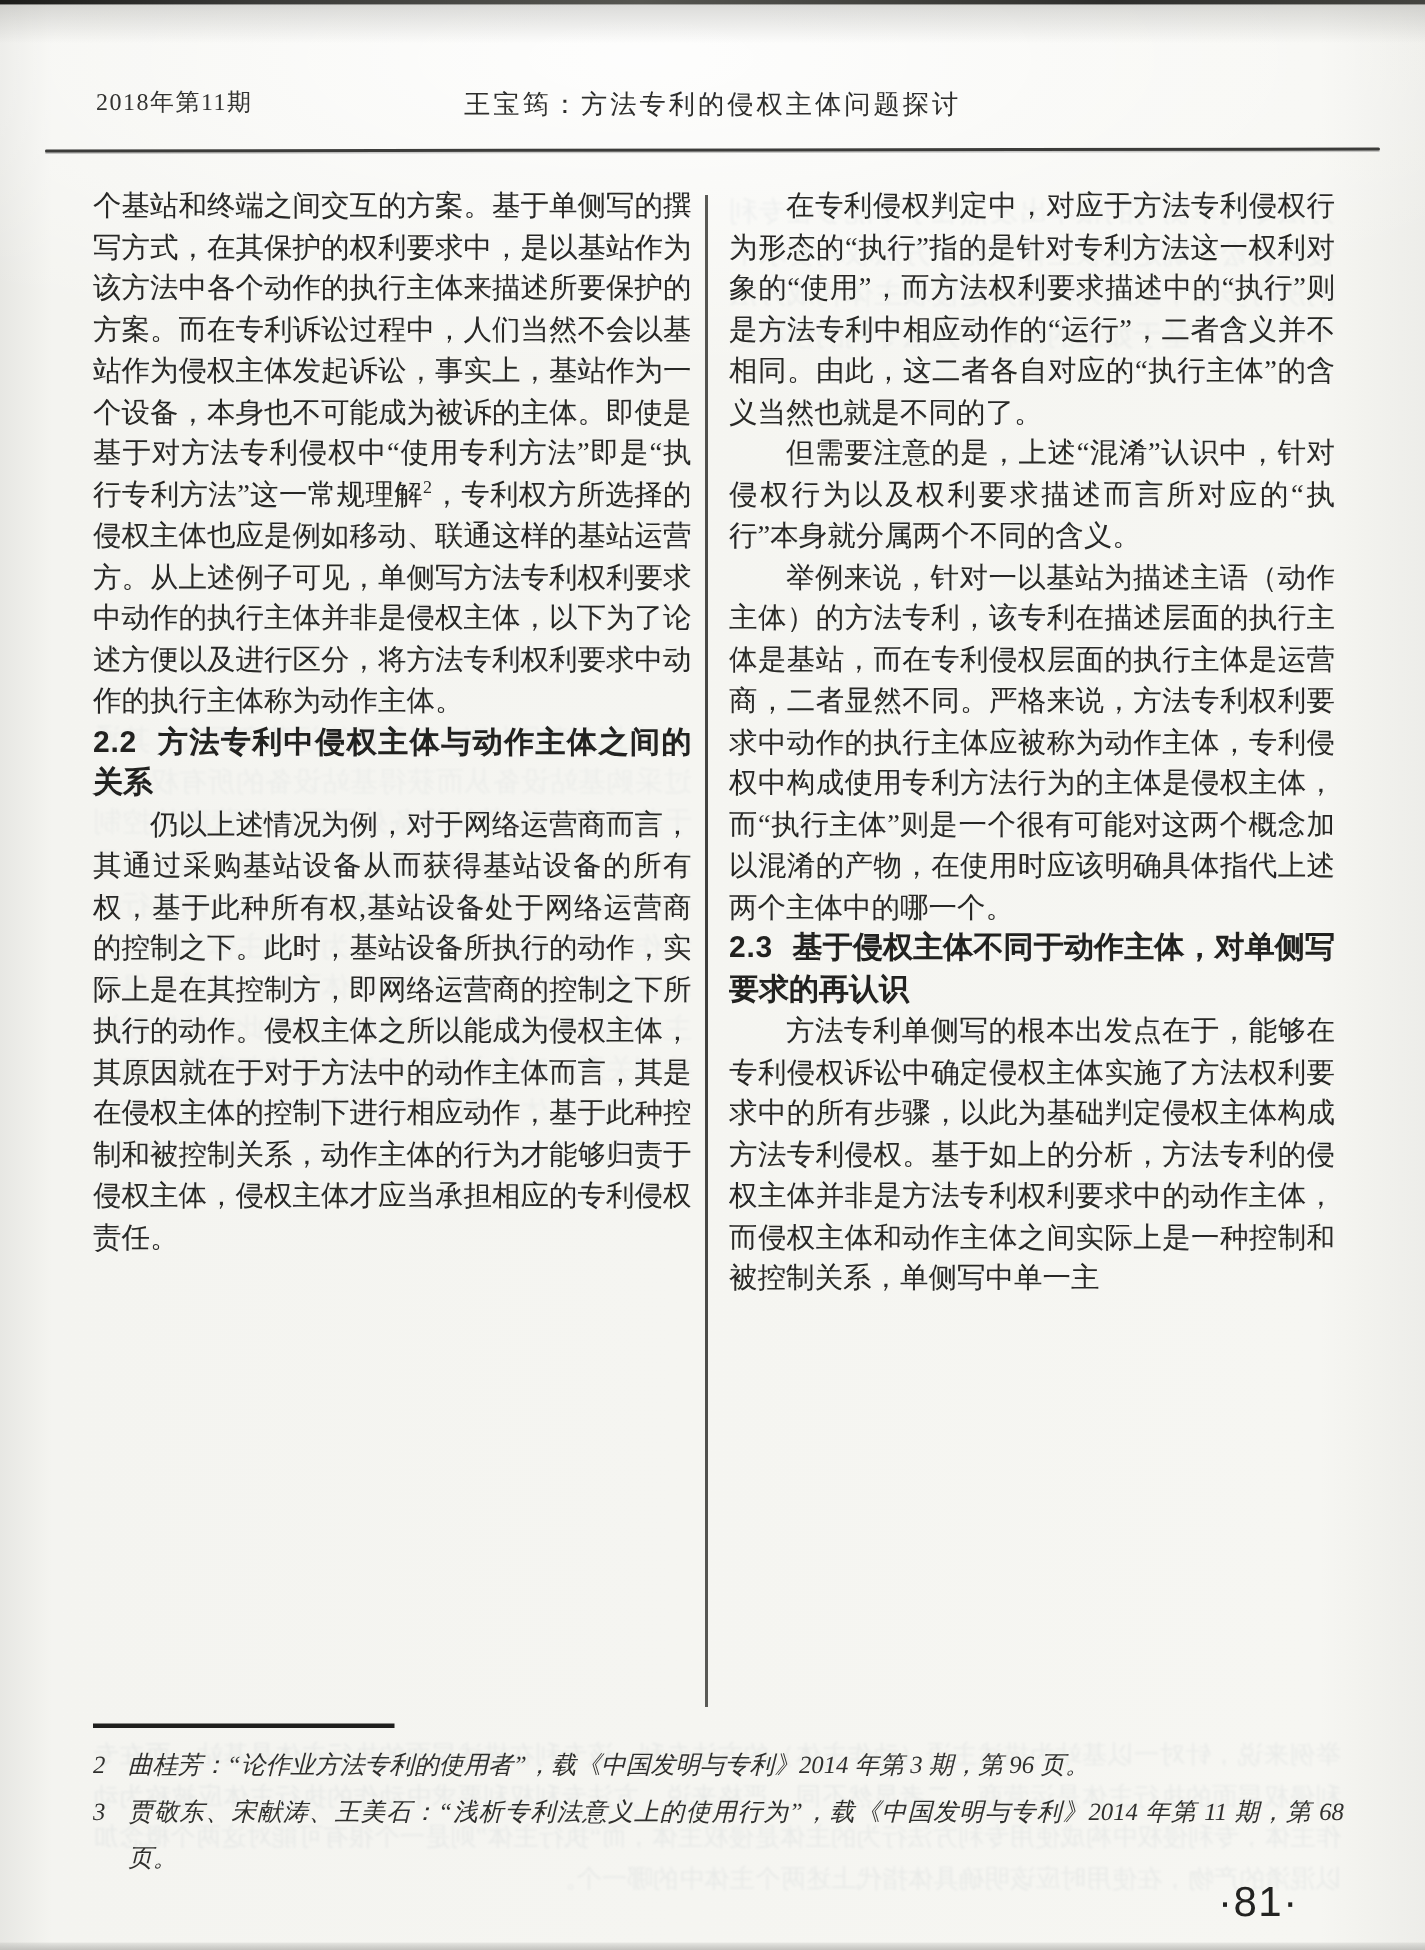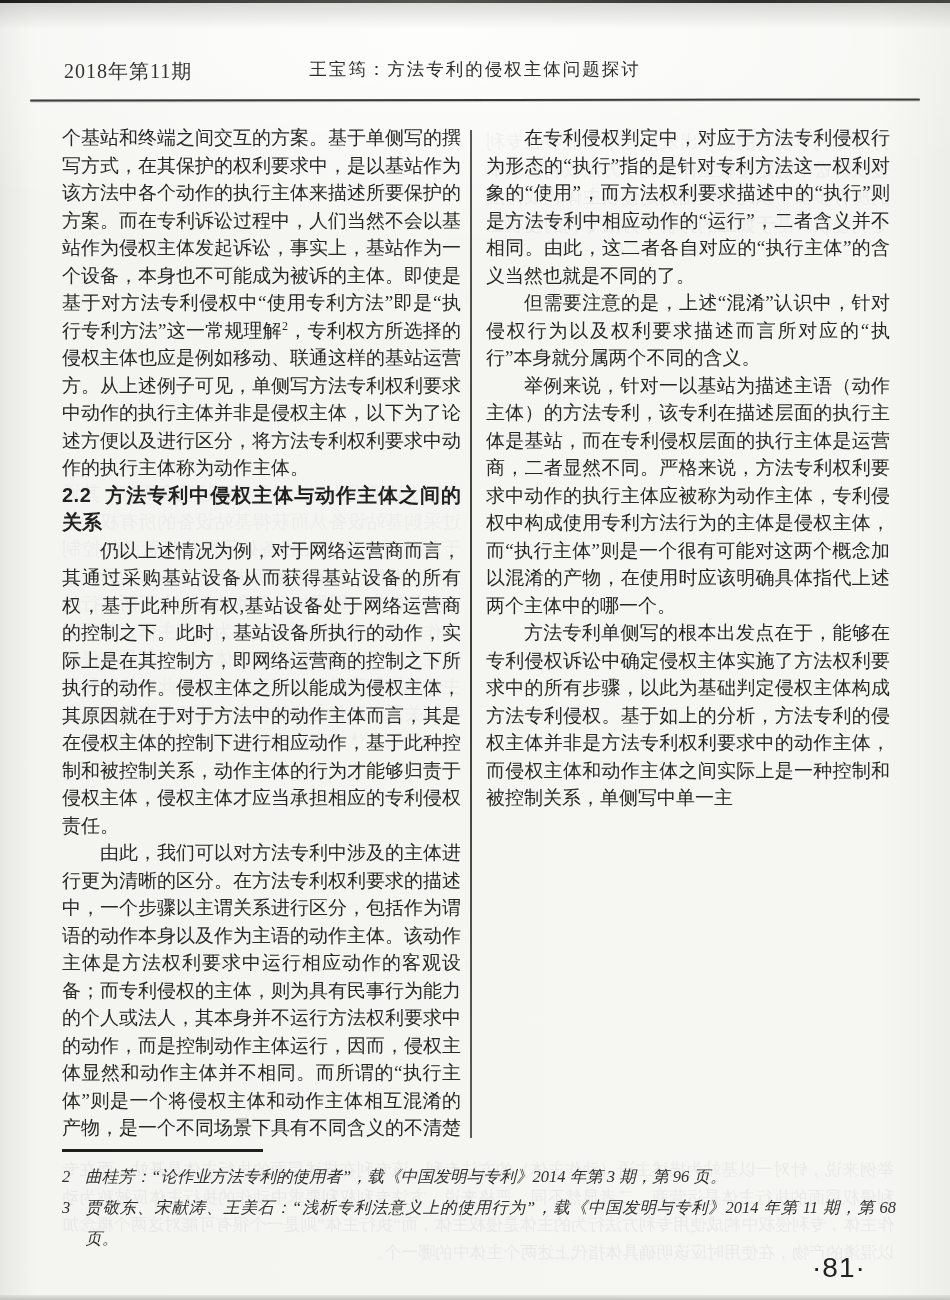--- a/index.html
+++ b/index.html
@@ -12,21 +12,21 @@
       #f3f3ef;
     color:#2b2b29;
   }
   .scan-edge-top { position:absolute; top:0; left:0; width:950px; height:3px;
     background:linear-gradient(90deg,#1c1c1a,#3a3a38 18%, #555550 45%, #2e2e2c 78%, #444440); }
   .scan-edge-top-shadow { position:absolute; top:3px; left:0; width:950px; height:26px;
     background:linear-gradient(180deg, rgba(120,120,115,0.25), rgba(120,120,115,0)); }
   .scan-edge-bottom { position:absolute; bottom:0; left:0; width:950px; height:5px;
     background:linear-gradient(180deg, rgba(150,150,145,0.15), #c2c2be); }
 
-  .header-issue { position:absolute; left:64px; top:58px; font-size:20px; letter-spacing:1px; color:#333331; }
+  .header-issue { position:absolute; left:64px; top:58px; font-size:16px; letter-spacing:1px; color:#333331; }
   .header-title { position:absolute; left:0; top:57px; width:950px; text-align:center;
     font-size:17.5px; letter-spacing:2px; color:#2e2e2c; }
   .header-rule { position:absolute; left:30px; top:99px; width:890px; height:2px;
     background:#3c3c3a; border-radius:2px; transform:rotate(-0.08deg); box-shadow:0 1px 0 rgba(60,60,58,0.25); }
 
   .column { position:absolute; top:124px; width:399px; font-size:19px; line-height:27.5px;
     text-align:justify; color:#282826; }
   .col-left  { left:62px; }
   .col-right { left:486px; width:404px; }
   .column p { margin:0; text-indent:2em; }
@@ -68,29 +68,29 @@
 <div class="header-rule"></div>
 
 <div class="bleed bleed-1">方法专利单侧写的根本出发点在于，能够在专利侵权诉讼中确定侵权主体实施了方法权利要求中的所有步骤，以此为基础判定侵权主体构成方法专利侵权。基于如上的分析，方法专利的侵权主体并非是方法专利权利要求中的动作主体，而侵权主体和动作主体之间实际上是一种控制和被控制关系，单侧写中单一主</div>
 <div class="bleed bleed-2">仍以上述情况为例，对于网络运营商而言，其通过采购基站设备从而获得基站设备的所有权，基于此种所有权,基站设备处于网络运营商的控制之下。此时，基站设备所执行的动作，实际上是在其控制方，即网络运营商的控制之下所执行的动作。侵权主体之所以能成为侵权主体，其原因就在于对于方法中的动作主体而言，其是在侵权主体的控制下进行相应动作，基于此种控制和被控制关系，动作主体的行为才能够归责于侵权主体，侵权主体才应当承担相应的专利侵权责任。</div>
 <div class="bleed bleed-3">举例来说，针对一以基站为描述主语（动作主体）的方法专利，该专利在描述层面的执行主体是基站，而在专利侵权层面的执行主体是运营商，二者显然不同。严格来说，方法专利权利要求中动作的执行主体应被称为动作主体，专利侵权中构成使用专利方法行为的主体是侵权主体，而“执行主体”则是一个很有可能对这两个概念加以混淆的产物，在使用时应该明确具体指代上述两个主体中的哪一个。</div>
 
 <div class="column col-left">
   <p class="no-indent"><span>个基站和终端之间交互的方案。基于单侧写的撰写方式，在其保护的权利要求中，是以基站作为该方法中各个动作的执行主体来描述所要保护的方案。而在专利诉讼过程中，人们当然不会以基站作为侵权主体发起诉讼，事实上，基站作为一个设备，本身也不可能成为被诉的主体。即使是基于对方法专利侵权中“使用专利方法”即是“执行专利方法”这一常规理解</span><span class="sup">2</span><span>，专利权方所选择的侵权主体也应是例如移动、联通这样的基站运营方。从上述例子可见，单侧写方法专利权利要求中动作的执行主体并非是侵权主体，以下为了论述方便以及进行区分，将方法专利权利要求中动作的执行主体称为动作主体。</span></p>
   <p class="section-heading"><span class="h-num">2.2</span><span>方法专利中侵权主体与动作主体之间的关系</span></p>
   <p>仍以上述情况为例，对于网络运营商而言，其通过采购基站设备从而获得基站设备的所有权，基于此种所有权,基站设备处于网络运营商的控制之下。此时，基站设备所执行的动作，实际上是在其控制方，即网络运营商的控制之下所执行的动作。侵权主体之所以能成为侵权主体，其原因就在于对于方法中的动作主体而言，其是在侵权主体的控制下进行相应动作，基于此种控制和被控制关系，动作主体的行为才能够归责于侵权主体，侵权主体才应当承担相应的专利侵权责任。</p>
-  <p>由此，我们可以对方法专利中涉及的主体进行更为清晰的区分。在方法专利权利要求的描述中，一个步骤以主谓关系进行区分，包括作为谓语的动作本身以及作为主语的动作主体。该动作主体是方法权利要求中运行相应动作的客观设备；而专利侵权的主体，则为具有民事行为能力的个人或法人，其本身并不运行方法权利要求中的动作，而是控制动作主体运行，因而，侵权主体显然和动作主体并不相同。而所谓的“执行主体”则是一个将侵权主体和动作主体相互混淆的产物，是一个不同场景下具有不同含义的不清楚</p>
 </div>
 
 <div class="column-divider"></div>
 
 <div class="column col-right">
   <p>在专利侵权判定中，对应于方法专利侵权行为形态的“执行”指的是针对专利方法这一权利对象的“使用”，而方法权利要求描述中的“执行”则是方法专利中相应动作的“运行”，二者含义并不相同。由此，这二者各自对应的“执行主体”的含义当然也就是不同的了。</p>
   <p>但需要注意的是，上述“混淆”认识中，针对侵权行为以及权利要求描述而言所对应的“执行”本身就分属两个不同的含义。</p>
   <p>举例来说，针对一以基站为描述主语（动作主体）的方法专利，该专利在描述层面的执行主体是基站，而在专利侵权层面的执行主体是运营商，二者显然不同。严格来说，方法专利权利要求中动作的执行主体应被称为动作主体，专利侵权中构成使用专利方法行为的主体是侵权主体，而“执行主体”则是一个很有可能对这两个概念加以混淆的产物，在使用时应该明确具体指代上述两个主体中的哪一个。</p>
+  <p class="section-heading"><span class="h-num">2.3</span><span>基于侵权主体不同于动作主体，对单侧写要求的再认识</span></p>
   <p>方法专利单侧写的根本出发点在于，能够在专利侵权诉讼中确定侵权主体实施了方法权利要求中的所有步骤，以此为基础判定侵权主体构成方法专利侵权。基于如上的分析，方法专利的侵权主体并非是方法专利权利要求中的动作主体，而侵权主体和动作主体之间实际上是一种控制和被控制关系，单侧写中单一主</p>
 </div>
 
 <div class="footnote-rule"></div>
 <div class="footnotes">
   <div class="footnote">
     <span class="fn-num">2</span>
     <span class="fn-text">曲桂芳：“论作业方法专利的使用者”，载《中国发明与专利》2014 年第 3 期，第 96 页。</span>
   </div>
   <div class="footnote">

